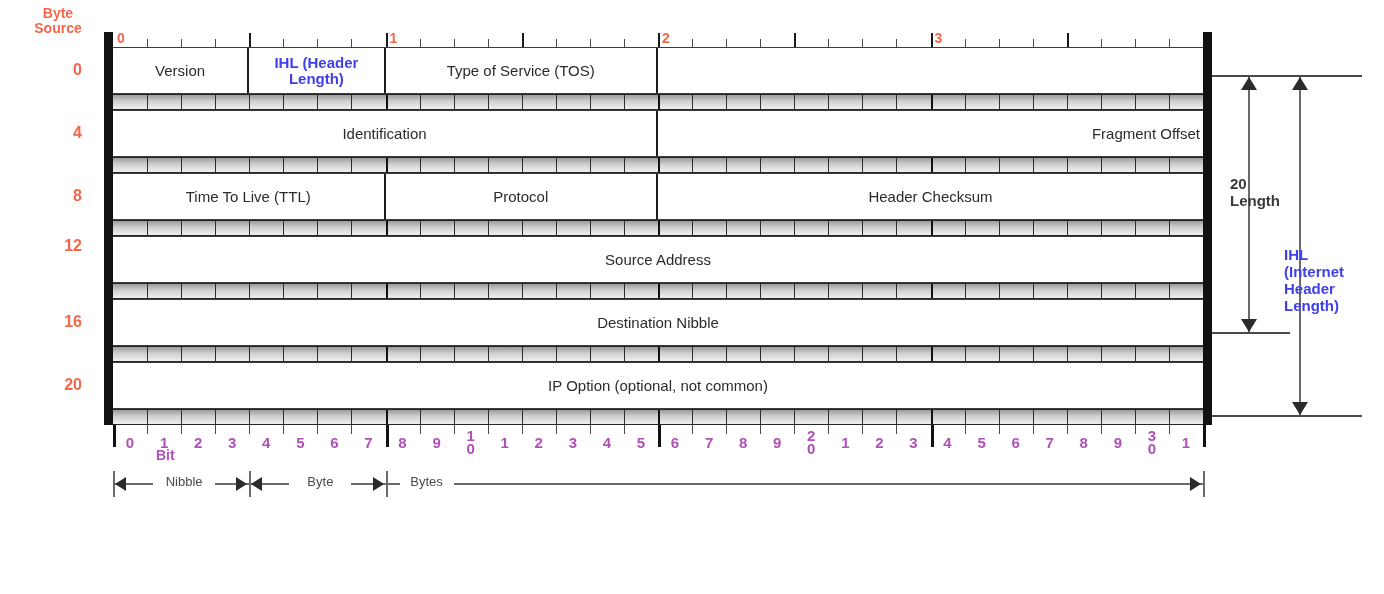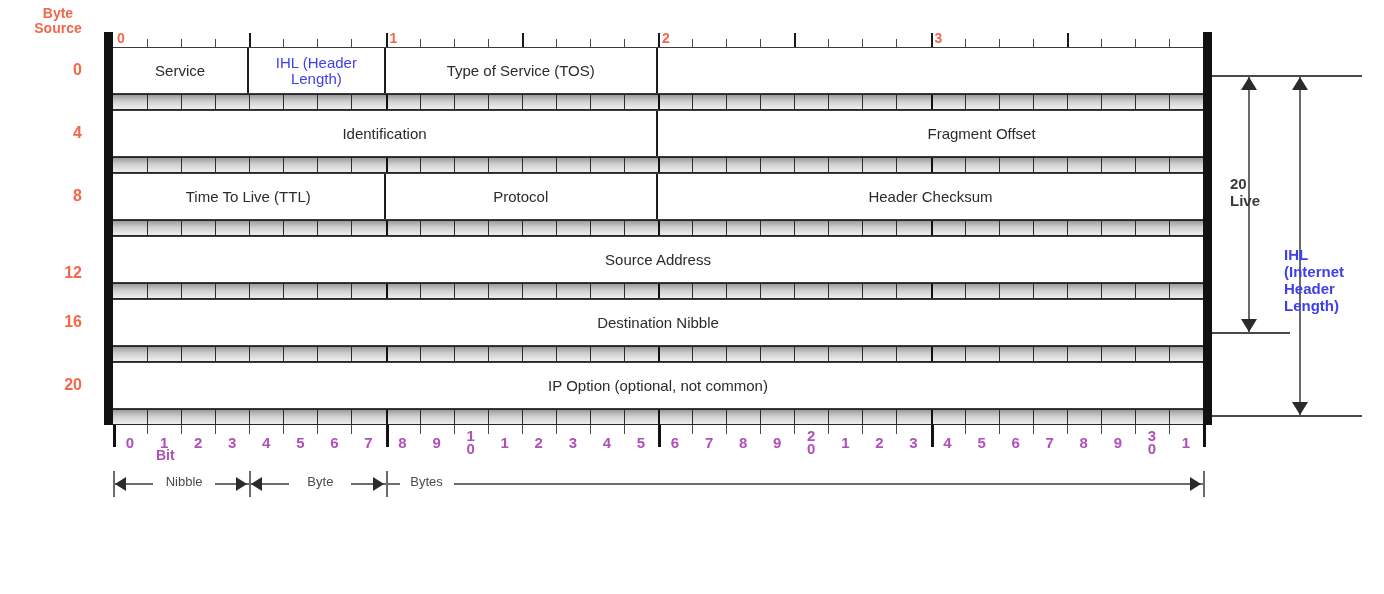--- a/index.html
+++ b/index.html
@@ -47,21 +47,21 @@
   
   .cell{
     position:absolute;top:0;bottom:0;
     display:flex;align-items:center;justify-content:center;
     text-align:center;
     font-size:15px;color:#2b2b2b;
     box-sizing:border-box;
   }
   .cell .lbl{line-height:16px;padding:0 3px;}
   .cell.bdr-r{border-right:2px solid #1d1d1d;}
-  .blue{color:#4040e8;font-weight:normal;}
+  .blue{color:#4040e8;font-weight:bold;}
   .green{color:#46bf46;font-weight:bold;}
 
   .flags-cell{flex-direction:column;justify-content:center;}
   .flags-title{font-size:13px;line-height:14px;}
   .flags-bits{display:flex;width:100%;}
   .flags-bits span{flex:1;font-size:13px;color:#2b2b2b;line-height:15px;}
 
   
   #top-ruler{position:absolute;left:104px;top:32px;width:1108px;height:16px;}
   #top-ruler .axis{position:absolute;left:9px;top:15px;width:1090px;height:1px;background:#3a3a3a;}
@@ -121,21 +121,21 @@
 <div id="stage">
 
   <div class="byte-offset-title">
     <div>Byte</div>
     <div>Source</div>
   </div>
   <div id="byte-offsets">
       <div class="byte-offset-label" style="left: 22px; top: 60.5px;">0</div>
       <div class="byte-offset-label" style="left: 22px; top: 123.5px;">4</div>
       <div class="byte-offset-label" style="left: 22px; top: 186.5px;">8</div>
-      <div class="byte-offset-label" style="left: 22px; top: 264px;">12</div>
+      <div class="byte-offset-label" style="left: 22px; top: 237px;">12</div>
       <div class="byte-offset-label" style="left: 22px; top: 312.5px;">16</div>
       <div class="byte-offset-label" style="left: 22px; top: 375.5px;">20</div>
     </div>
 
   <div id="top-ruler">
       <div class="axis"></div>
       <div class="rail-top" style="left: 0px; top: 0px; height: 16px;"></div>
       <div class="rail-top" style="left: 1099px; top: 0px; height: 16px;"></div>
       <div class="tick thin" style="left: 43.0625px;"></div>
       <div class="tick thin" style="left: 77.125px;"></div>
@@ -172,21 +172,21 @@
       <div class="byte-num" style="left: 285.5px;">1</div>
       <div class="byte-num" style="left: 558px;">2</div>
       <div class="byte-num" style="left: 830.5px;">3</div>
     </div>
 
   <div id="grid" style="height: 378px;">
     <div class="rail" id="rail-left" style="height: 378px;"></div>
     <div class="rail" id="rail-right" style="height: 378px;"></div>
   <div class="row field-row" style="top: 0px; height: 47px;">
         <div class="cell bdr-r" style="left: 0px; width: 136.25px;">
-          <div class="lbl">Service</div>
+          <div class="lbl">Version</div>
         </div>
         <div class="cell bdr-r" style="left: 136.25px; width: 136.25px;">
           <div class="lbl blue">
             <div>IHL (Header</div>
             <div>Length)</div>
           </div>
         </div>
         <div class="cell bdr-r" style="left: 272.5px; width: 272.5px;">
           <div class="lbl">Type of Service (TOS)</div>
         </div>
@@ -221,21 +221,21 @@
         <div class="bitline" style="left: 919.688px;"></div>
         <div class="bitline" style="left: 953.75px;"></div>
         <div class="bitline" style="left: 987.812px;"></div>
         <div class="bitline" style="left: 1021.88px;"></div>
         <div class="bitline" style="left: 1055.94px;"></div>
       </div>
       <div class="row field-row" style="top: 63px; height: 47px;">
         <div class="cell bdr-r" style="left: 0px; width: 545px;">
           <div class="lbl">Identification</div>
         </div>
-        <div class="cell" style="left: 647.188px; width: 442.812px;">
+        <div class="cell" style="left: 647.188px; width: 442.812px; justify-content: flex-end;">
           <div class="lbl">Fragment Offset</div>
         </div>
       </div>
       <div class="row sep-row" style="top: 110px; height: 16px;">
         <div class="bitline" style="left: 34.0625px;"></div>
         <div class="bitline" style="left: 68.125px;"></div>
         <div class="bitline" style="left: 102.188px;"></div>
         <div class="bitline" style="left: 136.25px;"></div>
         <div class="bitline" style="left: 170.312px;"></div>
         <div class="bitline" style="left: 204.375px;"></div>
@@ -523,21 +523,21 @@
 
   <div id="right-notes" style="top: 0px; height: 594px;">
     <div class="cap" style="left: 0px; top: 75px; width: 150px;"></div>
 
     <div class="vline" style="left: 36px; top: 77px; height: 255px;"></div>
     <div class="arrowU" style="left: 29px; top: 77px;"></div>
     <div class="arrowD" style="left: 29px; top: 319px;"></div>
     <div class="cap" style="left: 0px; top: 332px; width: 78px;"></div>
     <div class="note dark" style="left: 18px; top: 174.5px; width: 82px;">
       <div>20</div>
-      <div>Live</div>
+      <div>Length</div>
     </div>
 
     <div class="vline" style="left: 87px; top: 77px; height: 338px;"></div>
     <div class="arrowU" style="left: 80px; top: 77px;"></div>
     <div class="arrowD" style="left: 80px; top: 402px;"></div>
     <div class="cap" style="left: 0px; top: 415px; width: 150px;"></div>
     <div class="note bluey" style="left: 72px; top: 246px; width: 100px;">
       <div>IHL</div>
       <div>(Internet</div>
       <div>Header</div>

